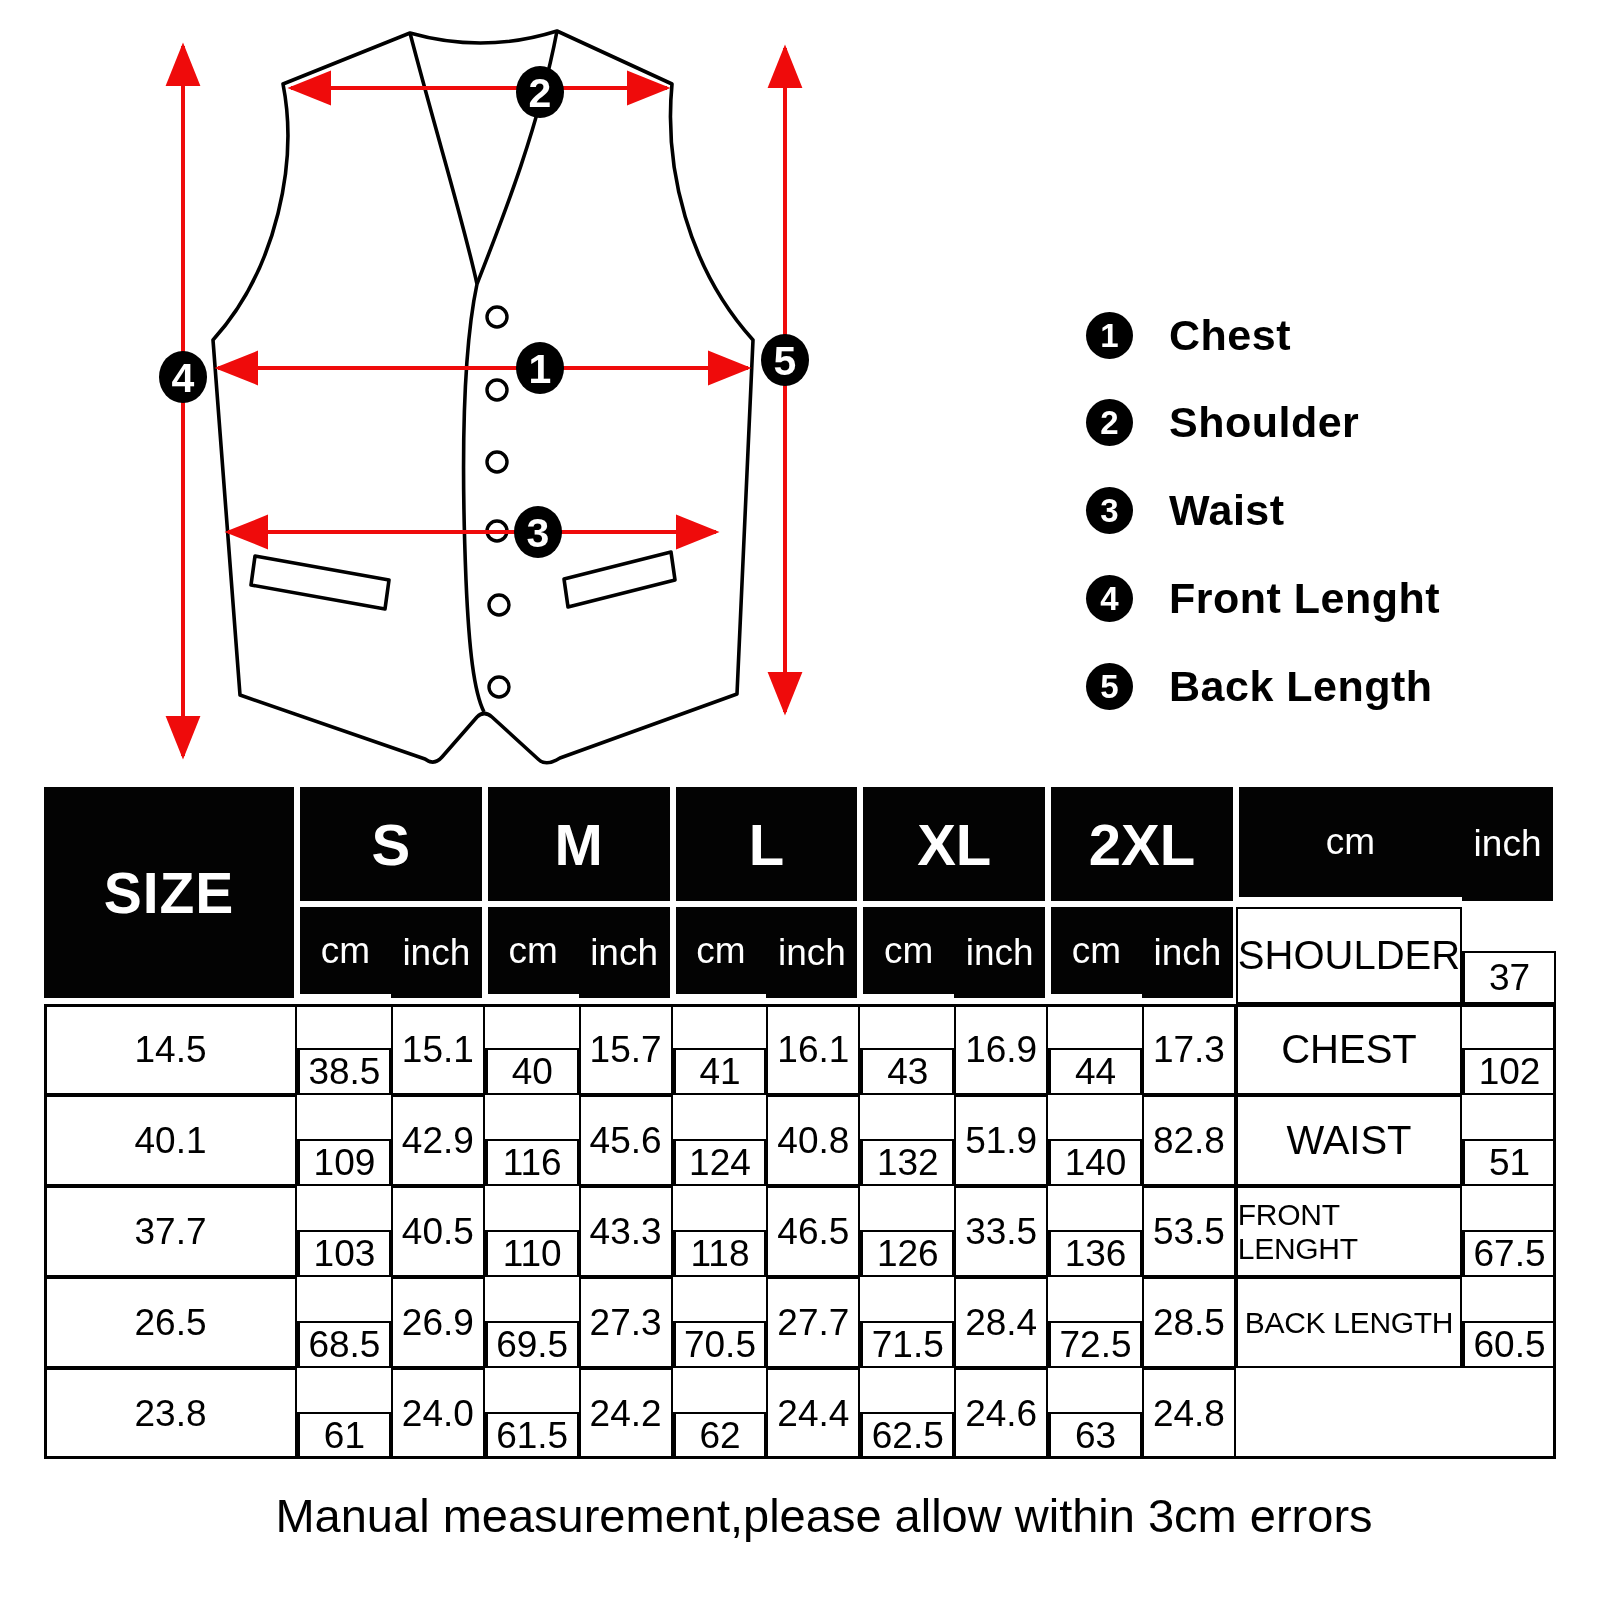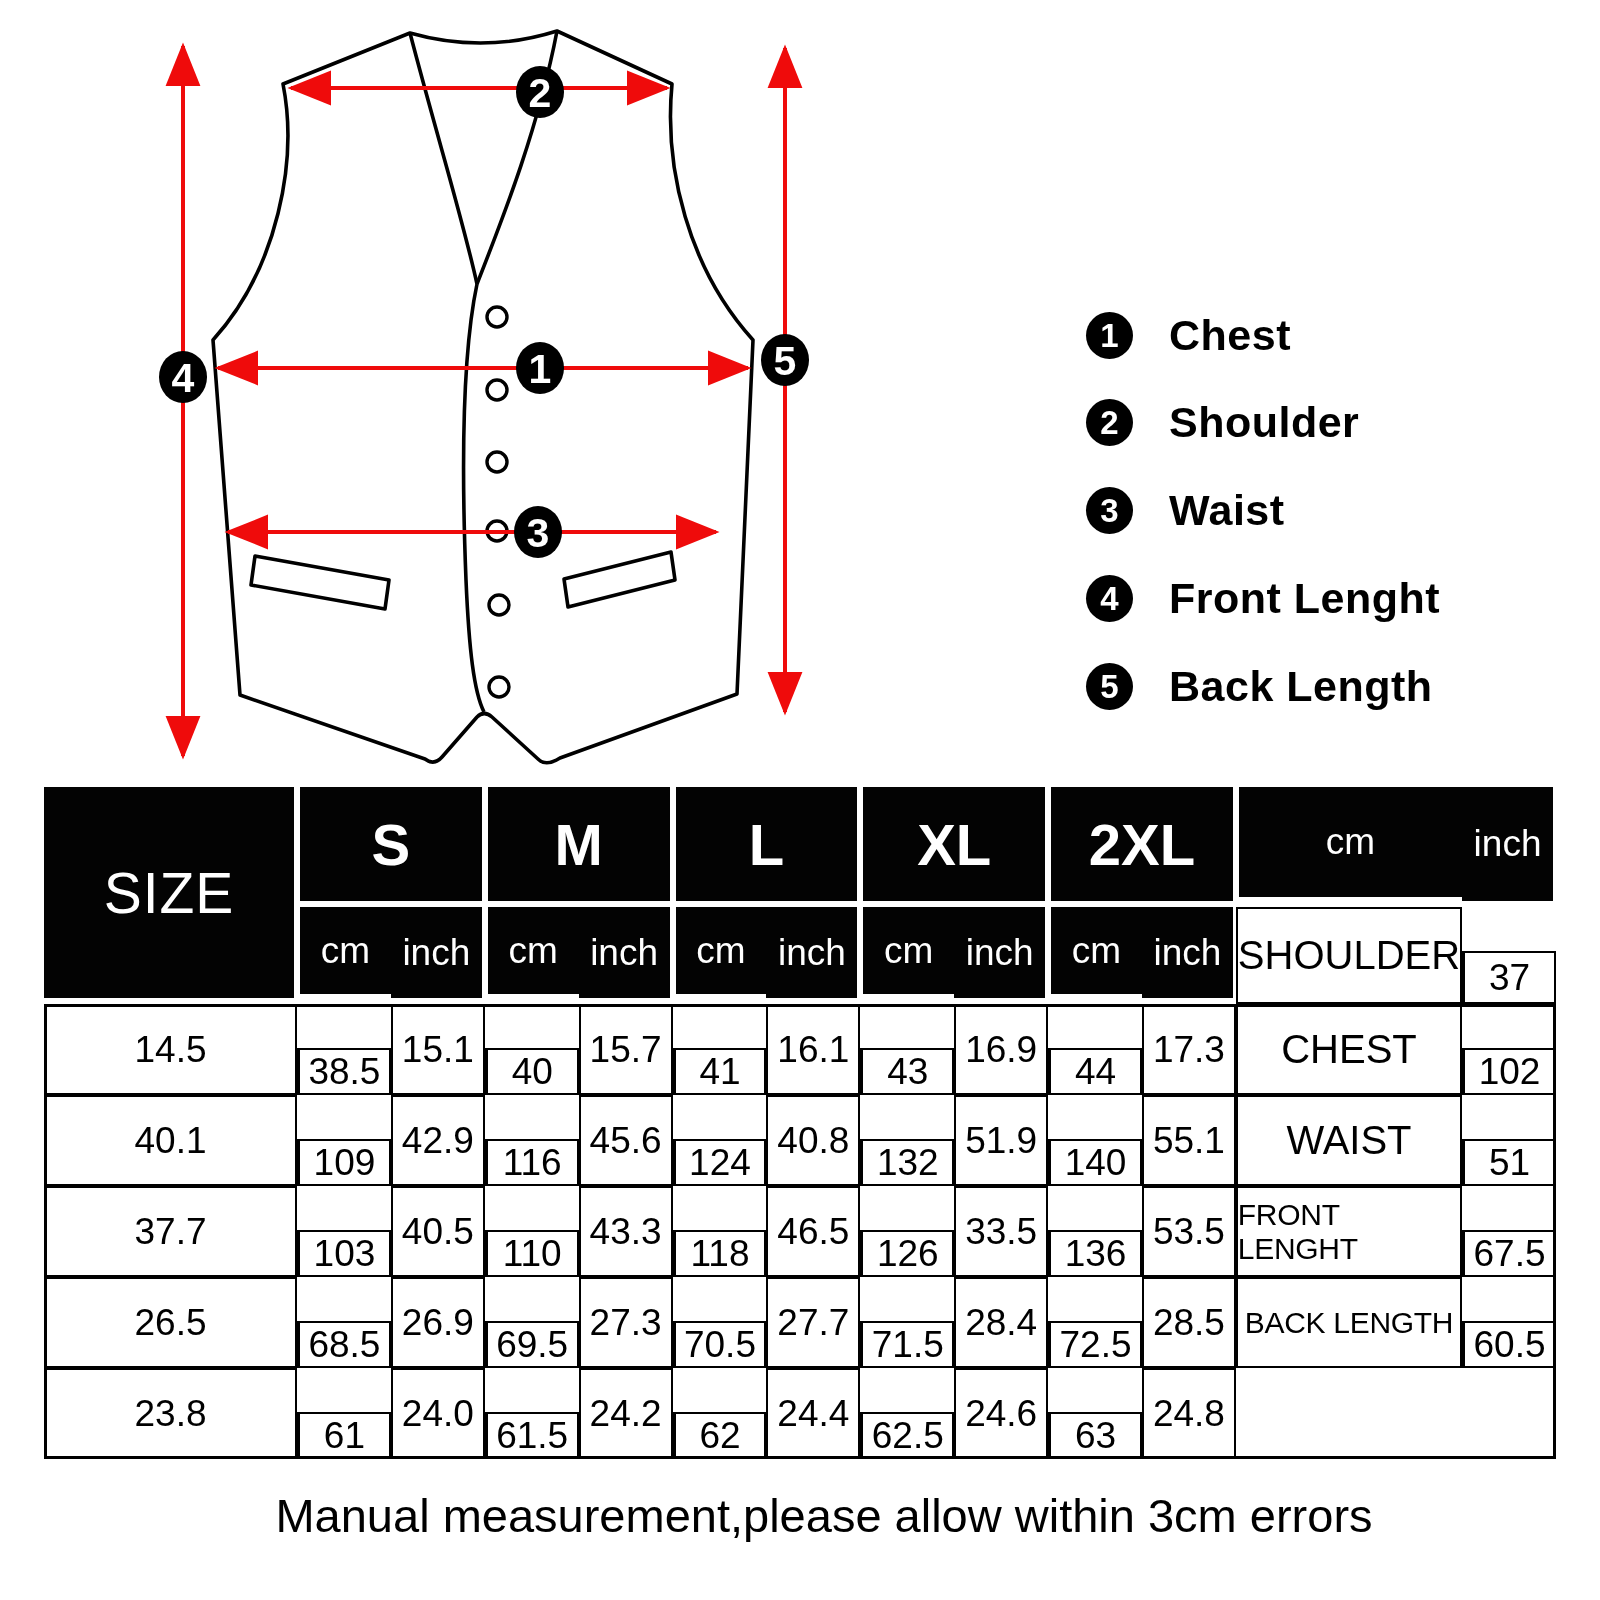--- a/index.html
+++ b/index.html
@@ -14,21 +14,21 @@
   .legend-num{width:47px;height:47px;border-radius:50%;background:#000;color:#fff;
               display:flex;align-items:center;justify-content:center;
               font-size:33px;font-weight:bold;flex:0 0 auto;}
   .legend-label{font-size:43px;font-weight:bold;letter-spacing:0.5px;}
 
   
   #size-table{position:absolute;left:44px;top:787px;width:1512px;
               display:grid;grid-template-columns:253px repeat(12,1fr);
               grid-template-rows:120px 97px repeat(5,91px);}
   #size-table > div{box-sizing:border-box;display:flex;align-items:center;justify-content:center;}
-  .hk{grid-row:1/3;grid-column:1;background:#030303;color:#fff;font-size:57px;font-weight:normal;
+  .hk{grid-row:1/3;grid-column:1;background:#030303;color:#fff;font-size:57px;font-weight:bold;
       margin:0 3px 6px 0;letter-spacing:1px;}
   .hs{grid-column:span 2;background:#030303;color:#fff;font-size:58px;font-weight:bold;
       margin:0 3px 6px 3px;}
   .hu{background:#030303;color:#fff;font-size:37px;}
   .ucm{margin:0 0 10px 3px;}
   .uin{margin:0 3px 6px 0;}
   .c{background:#fff;border:2px solid #000;font-size:37px;}
   .lbl{font-size:40px;}
   .lbl.sm{font-size:30px;letter-spacing:-0.3px;}
   .gs{border-left-width:3px;margin-top:44px;}
@@ -166,21 +166,21 @@
     <div class="c v">40.1</div>
     <div class="c v gs">109</div>
     <div class="c v">42.9</div>
     <div class="c v gs">116</div>
     <div class="c v">45.6</div>
     <div class="c v gs">124</div>
     <div class="c v">40.8</div>
     <div class="c v gs">132</div>
     <div class="c v">51.9</div>
     <div class="c v gs">140</div>
-    <div class="c v">55.1</div>
+    <div class="c v">82.8</div>
 
     <div class="c lbl">WAIST</div>
     <div class="c v gs">51</div>
     <div class="c v">37.7</div>
     <div class="c v gs">103</div>
     <div class="c v">40.5</div>
     <div class="c v gs">110</div>
     <div class="c v">43.3</div>
     <div class="c v gs">118</div>
     <div class="c v">46.5</div>

